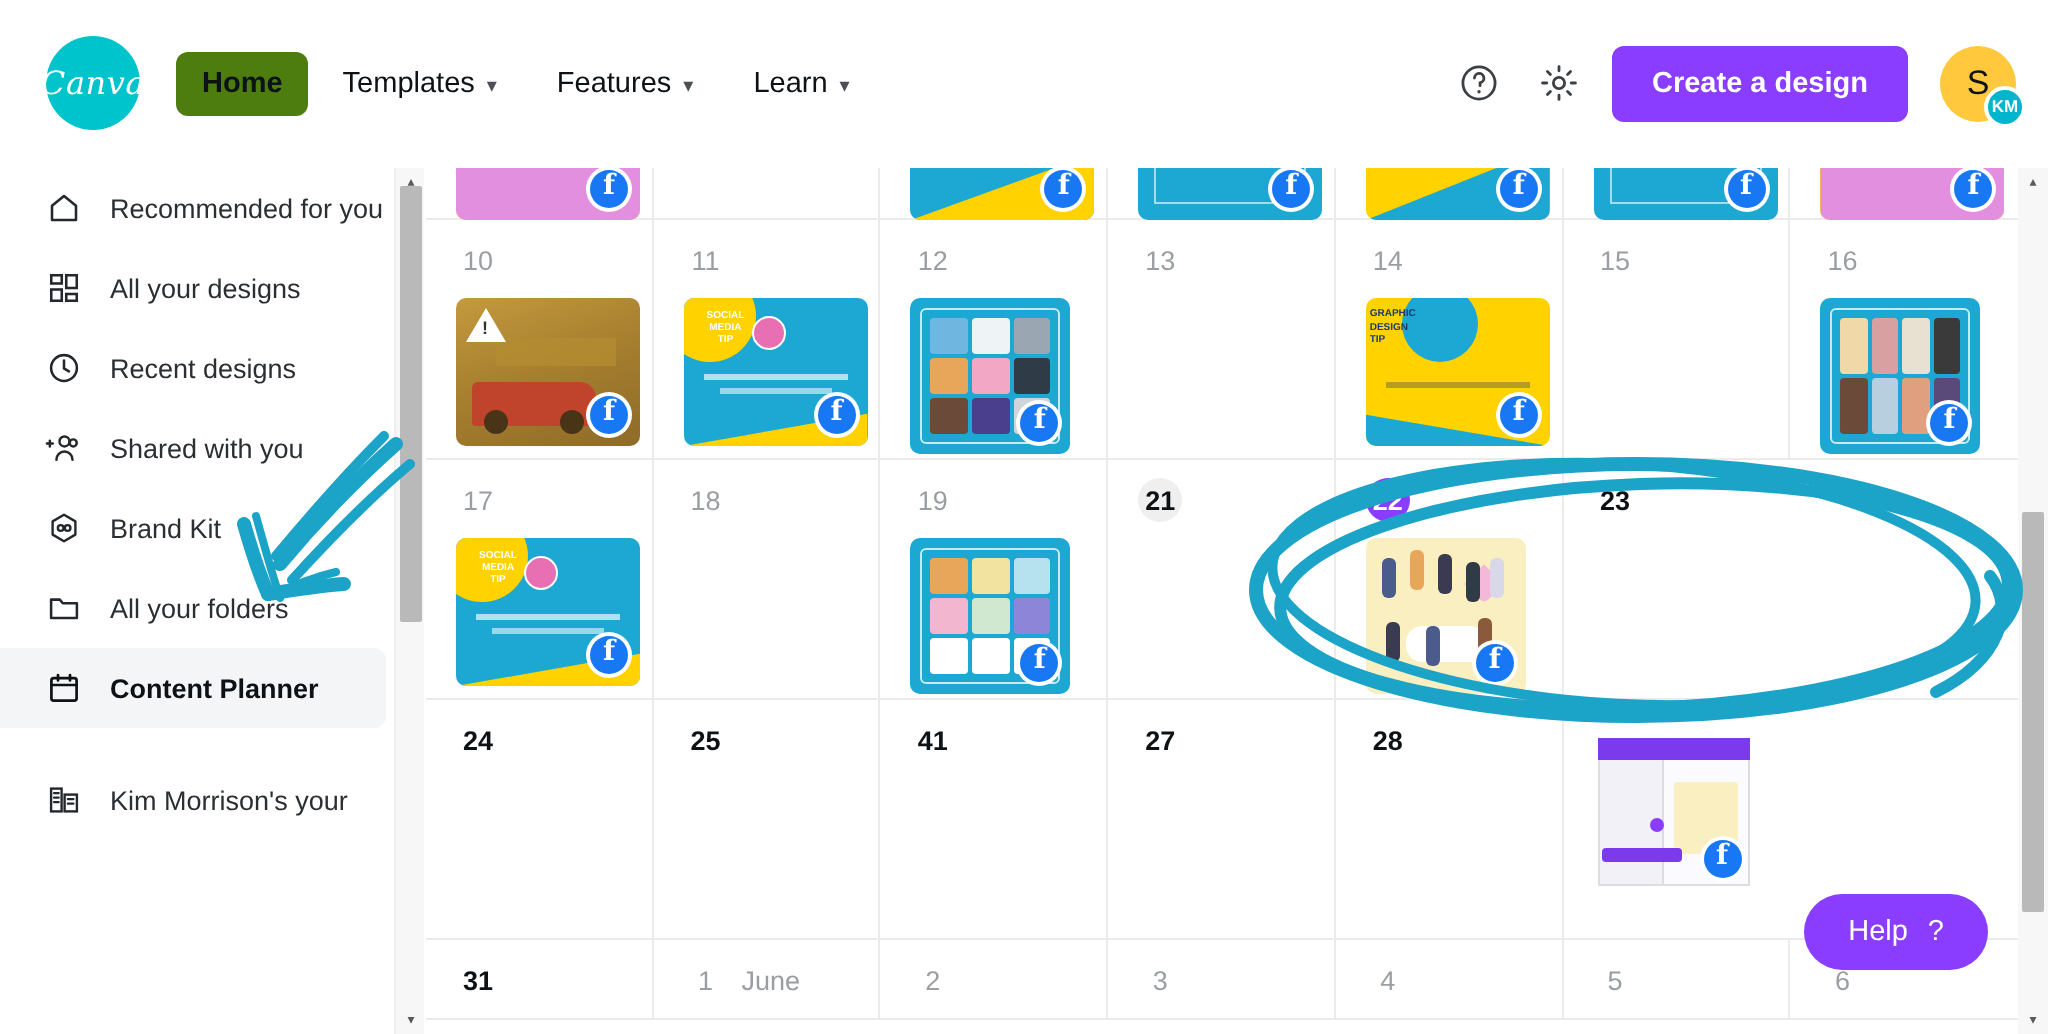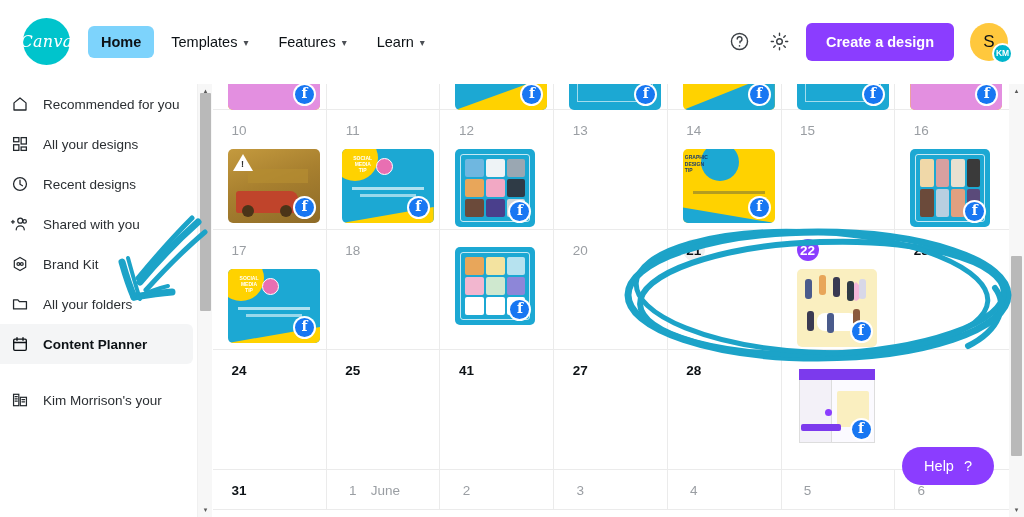--- a/index.html
+++ b/index.html
@@ -28,21 +28,21 @@
     display: flex; align-items: center; justify-content: center;
     color: #fff; font-family: "DejaVu Serif", serif;
     font-style: italic; font-size: 16px; letter-spacing: .3px;
   }
   .nav { display: flex; align-items: center; margin-left: 18px; gap: 4px; }
   .nav-item {
     font-size: 14.5px; color: #0d1216; padding: 8px 13px;
     border-radius: 6px; cursor: pointer; white-space: nowrap;
     display: flex; align-items: center; gap: 6px;
   }
-  .nav-item.active { background: #7dd3fc; font-weight: bold; }
+  .nav-item.active { background: #4d7c0f; font-weight: bold; }
   .nav-item .caret { font-size: 10px; color: #4b4f55; transform: translateY(1px); }
   .header-right {
     margin-left: auto; margin-right: 16px;
     display: flex; align-items: center; gap: 14px;
   }
   .icon-btn {
     width: 26px; height: 26px; cursor: pointer;
     display: flex; align-items: center; justify-content: center;
   }
   .cta {
@@ -67,21 +67,21 @@
   }
 
   
   .sidebar {
     position: absolute; top: 84px; left: 0;
     width: 197px; height: 433px;
     background: #ffffff; z-index: 20;
   }
   .side-item {
     display: flex; align-items: center; gap: 14px;
-    height: 40px; padding-left: 10px; margin: 0 4px 0 0;
+    height: 40px; padding-left: 22px; margin: 0 4px 0 0;
     font-size: 13.5px; color: #2b2f33; cursor: pointer;
     border-radius: 0 6px 6px 0;
   }
   .side-item.active { background: #f4f5f6; font-weight: bold; color: #0d1216; }
   .side-item .si-icon {
     width: 19px; height: 19px; flex: 0 0 19px;
     display: flex; align-items: center; justify-content: center;
   }
   .side-gap { height: 16px; }
 
@@ -554,39 +554,37 @@
             <div class="wedge"></div>
             <div class="fb">
               <i>f</i>
             </div>
           </div>
         </div>
         <div class="cal-cell">
           <div><span class="daynum ">18</span></div>
         </div>
         <div class="cal-cell">
+          <div><span class="daynum ">19</span></div>
           <div class="thumb sq art-grid">
             <div class="inner">
               <div class="cellart" style="background:#e8a65a"></div>
               <div class="cellart" style="background:#f3e3a0"></div>
               <div class="cellart" style="background:#b6e2ef"></div>
               <div class="cellart" style="background:#f2b6cf"></div>
               <div class="cellart" style="background:#cfe8cf"></div>
               <div class="cellart" style="background:#8d86d8"></div>
               <div class="cellart" style="background:#ffffff"></div>
               <div class="cellart" style="background:#ffffff"></div>
               <div class="cellart" style="background:#ffffff"></div>
             </div>
             <div class="fb">
               <i>f</i>
             </div>
           </div>
-        </div>
-        <div class="cal-cell">
-          <div><span class="daynum ">20</span></div>
         </div>
         <div class="cal-cell">
           <div><span class="daynum today">21</span></div>
         </div>
         <div class="cal-cell">
           <div><span class="daynum selected">22</span></div>
           <div class="thumb sq art-people">
             <div class="heart"></div>
             <div class="bub"></div>
             <div class="p" style="left:8px;top:10px;background:#4a5b8c"></div>

